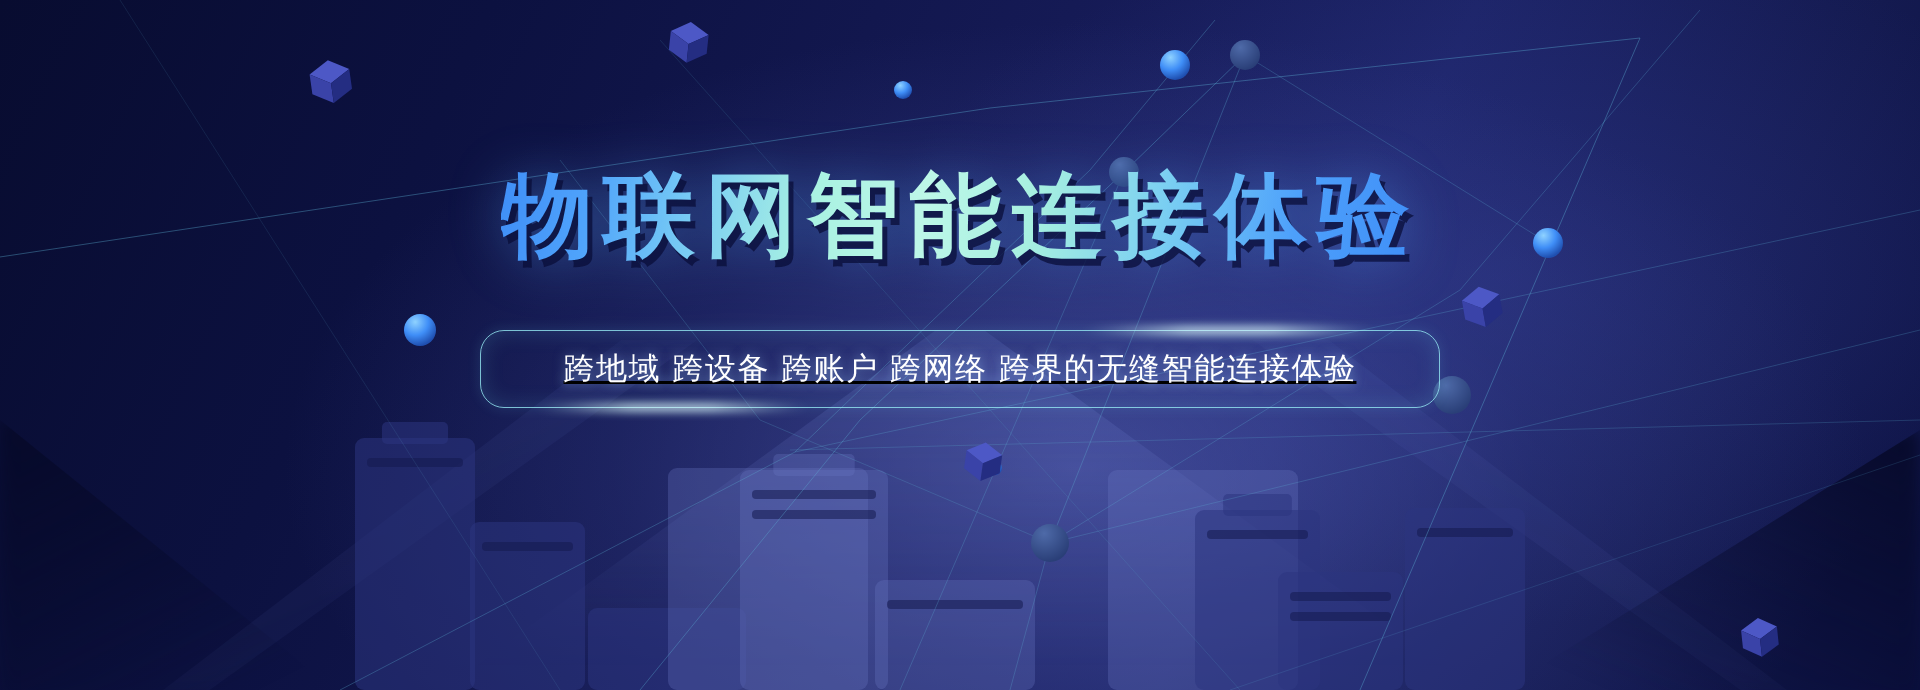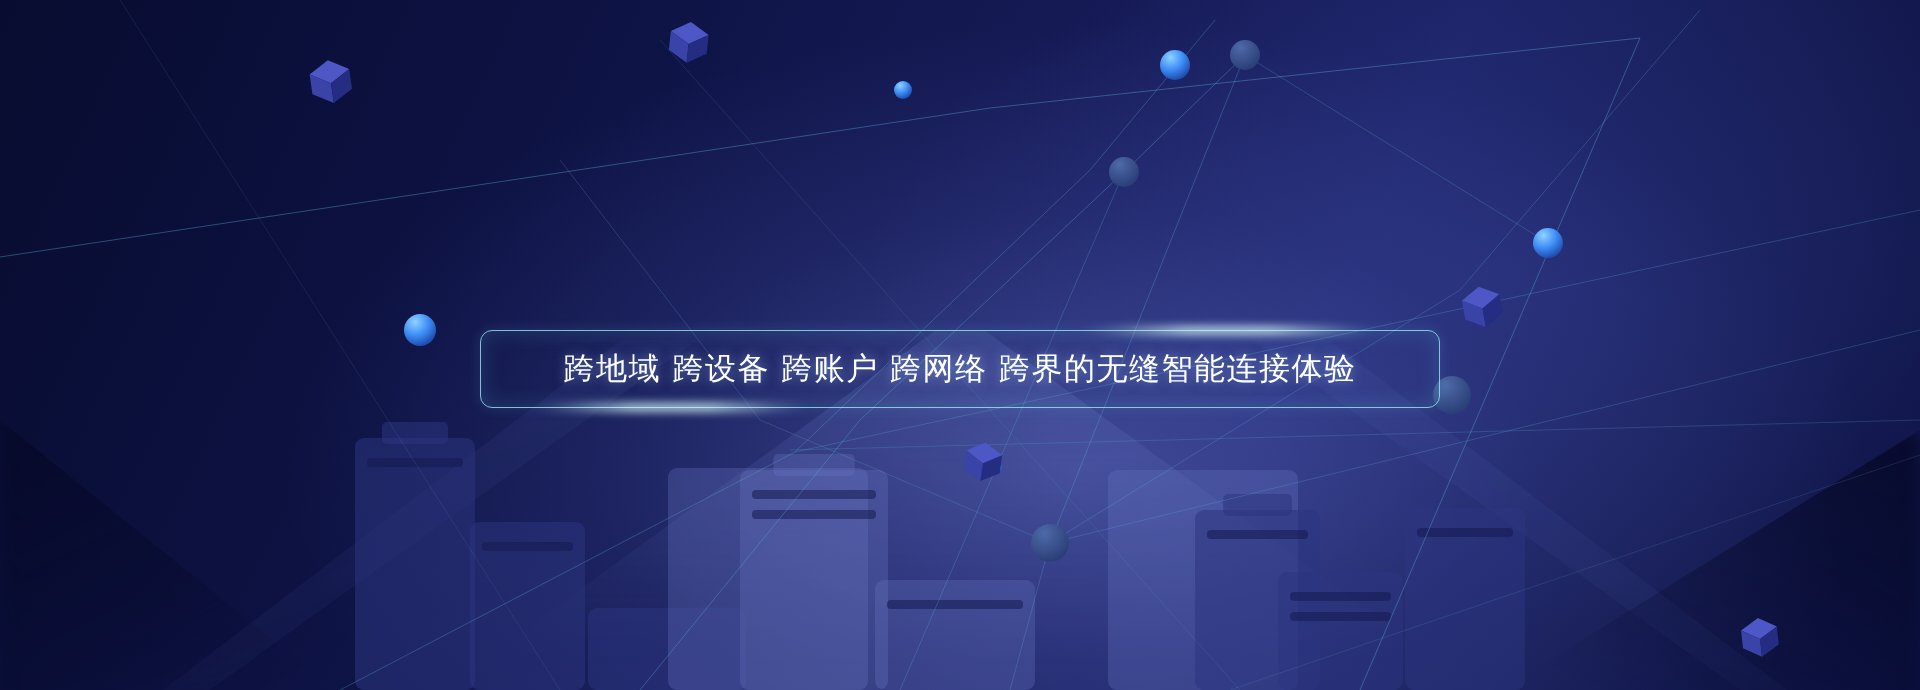--- a/index.html
+++ b/index.html
@@ -95,23 +95,24 @@
   .sub-wrap {
     position:absolute;
     left:0; right:0; top:330px;
     display:flex; justify-content:center;
     z-index:20;
   }
   .sub-box {
     position:relative;
     width:960px; height:78px;
     border:1.5px solid rgba(150,236,245,0.80);
-    border-radius:12px;
+    border-radius:24px;
     display:flex; align-items:center; justify-content:center;
     box-shadow:0 0 22px rgba(110,210,240,0.18) inset, 0 0 14px rgba(110,210,240,0.14);
+    text-decoration:underline;
   }
   .sub-text {
     font-size:31px;
     color:#ffffff;
     letter-spacing:1.5px;
     font-family:"DejaVu Sans","Liberation Sans",sans-serif;
     text-shadow:0 0 12px rgba(160,210,255,0.55);
     white-space:nowrap;
   }
   .glow-top, .glow-bot {
@@ -244,20 +245,23 @@
         <polygon points="0,10.44 18,20.88 18,38.879999999999995 0,28.439999999999998" fill="#3a43a8"></polygon>
         <polygon points="36,10.44 18,20.88 18,38.879999999999995 36,28.439999999999998" fill="#242d82"></polygon>
       </g>
       <g transform="translate(1740,620) rotate(-6)">
         <polygon points="18,0 36,10.44 18,20.88 0,10.44" fill="#4d58c6"></polygon>
         <polygon points="0,10.44 18,20.88 18,38.879999999999995 0,28.439999999999998" fill="#3a43a8"></polygon>
         <polygon points="36,10.44 18,20.88 18,38.879999999999995 36,28.439999999999998" fill="#242d82"></polygon>
       </g>
     </svg>
 
+  <div class="title-wrap">
+    <h1 class="title">物联网智能连接体验</h1>
+  </div>
 
   <div class="sub-wrap">
     <div class="sub-box">
       <span class="glow-top"></span>
       <span class="glow-bot"></span>
       <span class="sub-text">跨地域 跨设备 跨账户 跨网络  跨界的无缝智能连接体验</span>
     </div>
   </div>
 
 </div>

